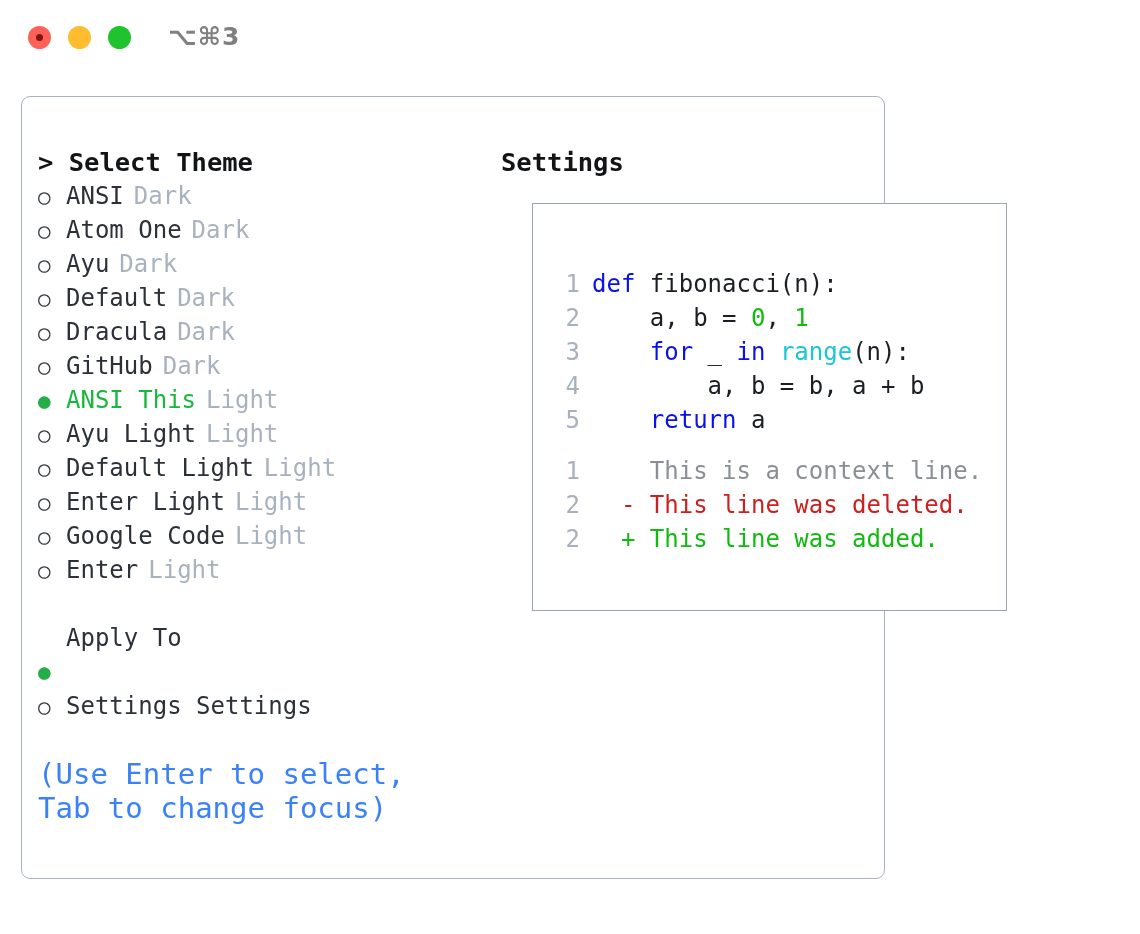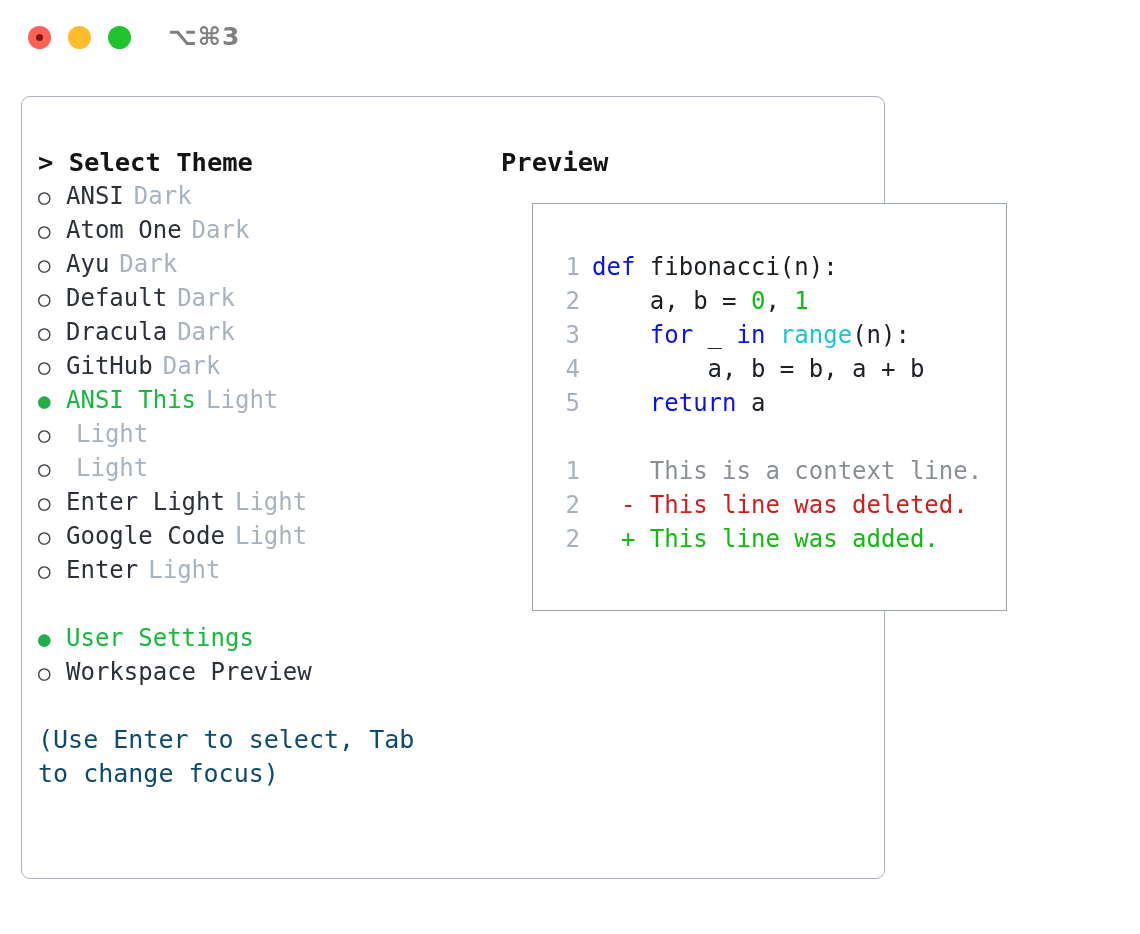--- a/index.html
+++ b/index.html
@@ -154,23 +154,23 @@
   .apply-heading {
     font-size: 24px;
     line-height: 34px;
     color: #2b3039;
     padding-left: 28px;
     white-space: pre;
   }
 
   #hint-text {
     margin-top: 34px;
-    font-size: 25px;
-    line-height: 34px;
-    color: #0c4a6e;
+    font-size: 29px;
+    line-height: 34px;
+    color: #3b82f6;
     width: 420px;
     white-space: pre-wrap;
   }
 
   
   #preview-box {
     position: absolute;
     left: 31px;
     top: 58px;
     width: 475px;
@@ -200,21 +200,21 @@
     text-align: right;
     color: #a7b0bd;
     padding-right: 12px;
     box-sizing: content-box;
   }
   .blank-line { height: 34px; }
 
   .tok-kw   { color: #0a12e8; }
   .tok-fn   { color: #19c6d4; }
   .tok-num  { color: #12bb12; }
-  .tok-txt  { color: #1b1f24; }
+  .tok-txt  { color: #1b1f24; margin-top: 17px; }
   .tok-ctx  { color: #8a8f96; text-align: center; }
   .tok-del  { color: #cc2020; }
   .tok-add  { color: #10bb10; }
 </style>
 </head>
 <body>
 
 <div id="app-window">
 
   <div id="titlebar">
@@ -232,40 +232,41 @@
       <div class="section-heading">&gt; Select Theme</div>
 
       <ul class="theme-list" id="theme-list">
           <li class="theme-row"><span class="bullet">○</span><span class="theme-name">ANSI</span><span class="theme-kind">Dark</span></li>
           <li class="theme-row"><span class="bullet">○</span><span class="theme-name">Atom One</span><span class="theme-kind">Dark</span></li>
           <li class="theme-row"><span class="bullet">○</span><span class="theme-name">Ayu</span><span class="theme-kind">Dark</span></li>
           <li class="theme-row"><span class="bullet">○</span><span class="theme-name">Default</span><span class="theme-kind">Dark</span></li>
           <li class="theme-row"><span class="bullet">○</span><span class="theme-name">Dracula</span><span class="theme-kind">Dark</span></li>
           <li class="theme-row"><span class="bullet">○</span><span class="theme-name">GitHub</span><span class="theme-kind">Dark</span></li>
           <li class="theme-row"><span class="bullet on">●</span><span class="theme-name sel">ANSI This</span><span class="theme-kind">Light</span></li>
-          <li class="theme-row"><span class="bullet">○</span><span class="theme-kind">Light</span></li>
-          <li class="theme-row"><span class="bullet">○</span><span class="theme-kind">Light</span></li>
+          <li class="theme-row"><span class="bullet">○</span><span class="theme-name">Ayu Light</span><span class="theme-kind">Light</span></li>
+          <li class="theme-row"><span class="bullet">○</span><span class="theme-name">Default Light</span><span class="theme-kind">Light</span></li>
           <li class="theme-row"><span class="bullet">○</span><span class="theme-name">Enter Light</span><span class="theme-kind">Light</span></li>
           <li class="theme-row"><span class="bullet">○</span><span class="theme-name">Google Code</span><span class="theme-kind">Light</span></li>
           <li class="theme-row"><span class="bullet">○</span><span class="theme-name">Enter</span><span class="theme-kind">Light</span></li>
         </ul>
 
       <div class="gap-lg"></div>
 
+      <div class="apply-heading">Apply To</div>
 
       <ul class="apply-list" id="apply-list">
-          <li class="apply-row"><span class="bullet on">●</span><span class="theme-name sel">User Settings</span></li>
-          <li class="apply-row"><span class="bullet">○</span><span class="theme-name">Workspace Preview</span></li>
+          <li class="apply-row"><span class="bullet on">●</span></li>
+          <li class="apply-row"><span class="bullet">○</span><span class="theme-name">Settings Settings</span></li>
         </ul>
 
       <div id="hint-text">(Use Enter to select, Tab to change focus)</div>
     </div>
 
     <div id="preview-column">
-      <div class="section-heading">Preview</div>
+      <div class="section-heading">Settings</div>
 
       <div id="preview-box">
         <div id="code-area"><div class="code-line"><span class="lnum">1</span><span class="tok-kw">def</span><span class="tok-txt"> fibonacci(n):</span></div><div class="code-line"><span class="lnum">2</span><span class="tok-txt">    a, b = </span><span class="tok-num">0</span><span class="tok-txt">, </span><span class="tok-num">1</span></div><div class="code-line"><span class="lnum">3</span><span class="tok-txt">    </span><span class="tok-kw">for</span><span class="tok-txt"> _ </span><span class="tok-kw">in</span><span class="tok-txt"> </span><span class="tok-fn">range</span><span class="tok-txt">(n):</span></div><div class="code-line"><span class="lnum">4</span><span class="tok-txt">        a, b = b, a + b</span></div><div class="code-line"><span class="lnum">5</span><span class="tok-txt">    </span><span class="tok-kw">return</span><span class="tok-txt"> a</span></div><div class="blank-line"></div><div class="code-line"><span class="lnum">1</span><span class="tok-ctx">    </span><span class="tok-ctx">This is a context line.</span></div><div class="code-line"><span class="lnum">2</span><span class="tok-del">  - </span><span class="tok-del">This line was deleted.</span></div><div class="code-line"><span class="lnum">2</span><span class="tok-add">  + </span><span class="tok-add">This line was added.</span></div></div>
       </div>
     </div>
 
   </div>
 </div>
 
 </body></html>

